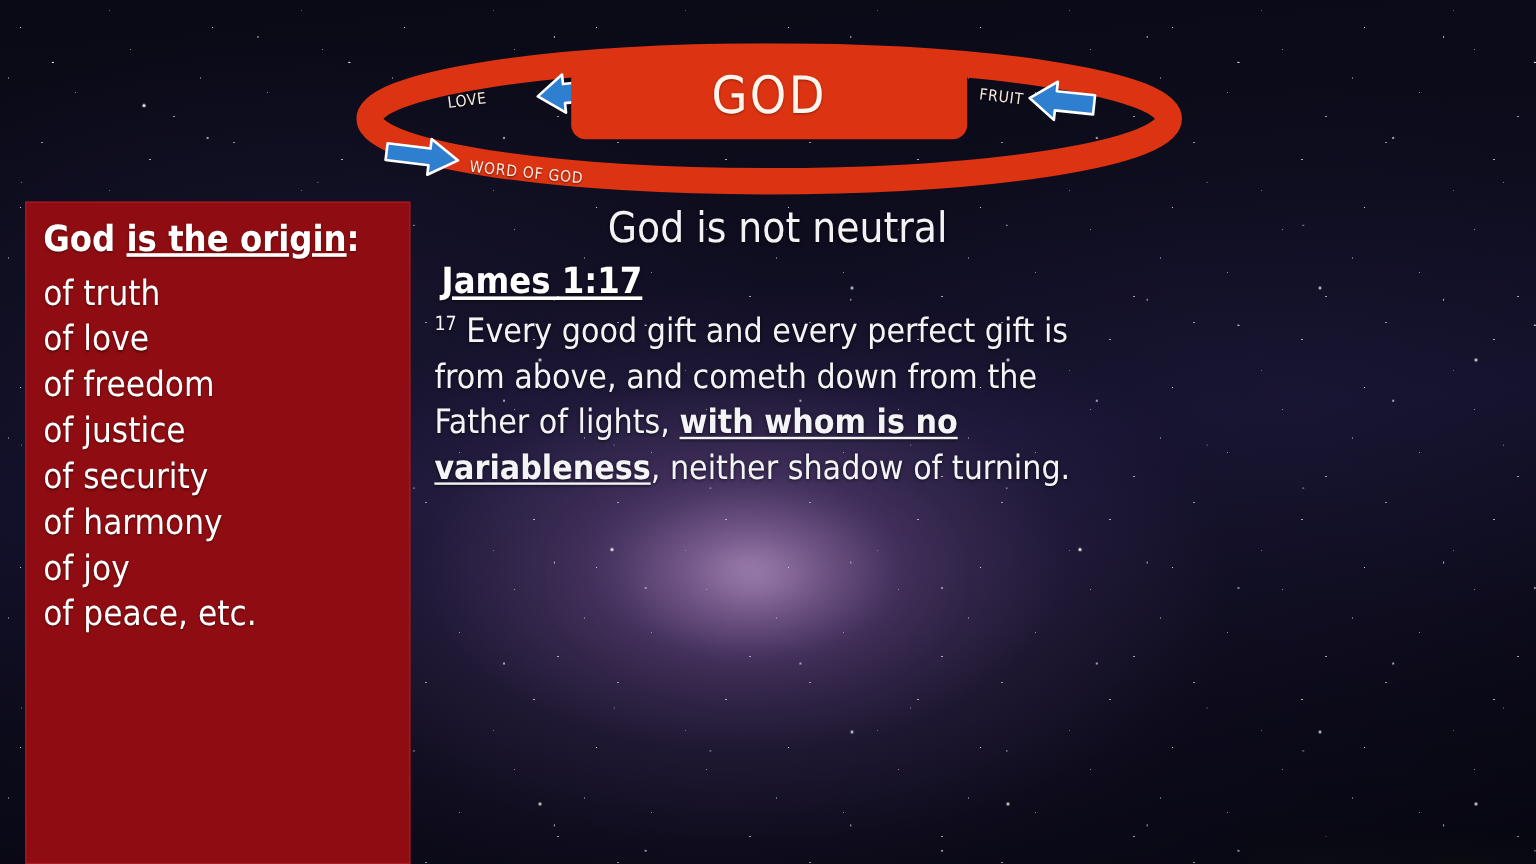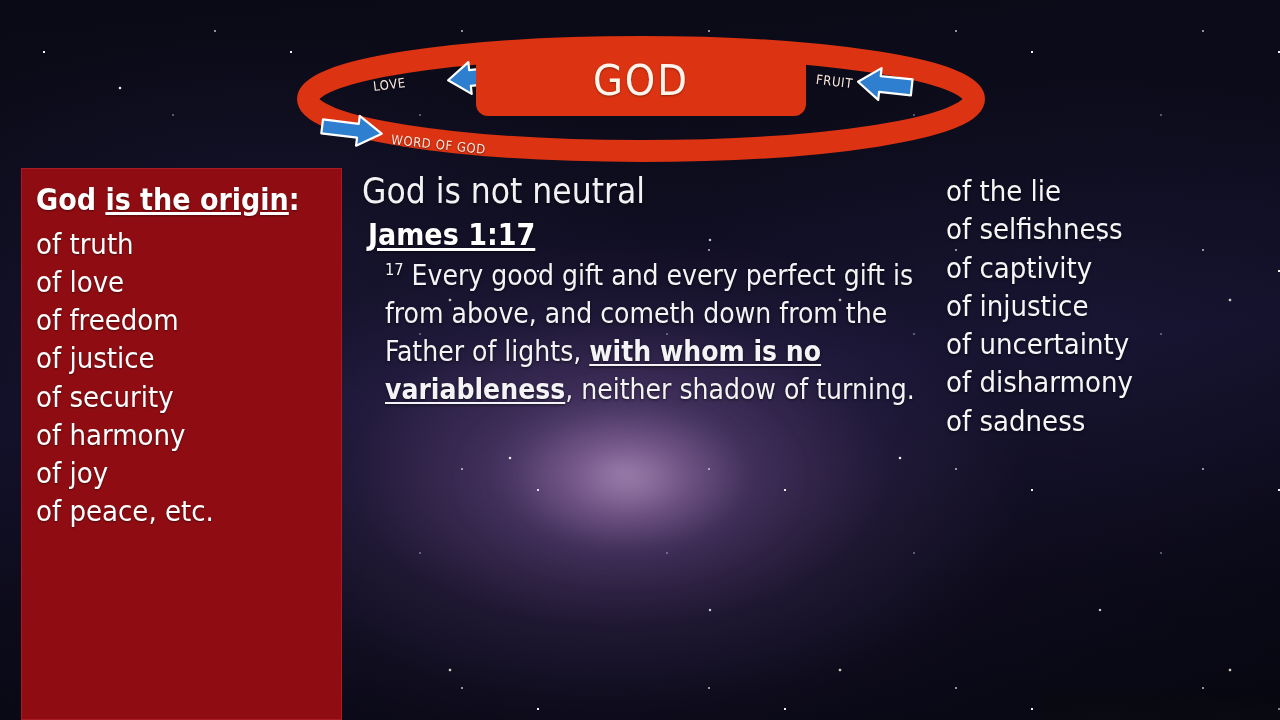--- a/index.html
+++ b/index.html
@@ -161,41 +161,41 @@
   
   .center-col {
     position: absolute;
     left: 362px; top: 172px;
     width: 572px;
   }
   .center-title {
     color: #f2f2f5;
     font-size: 35px;
     font-weight: 400;
-    text-align: left;
+    text-align: center;
     line-height: 1.12;
     margin: 0 0 6px 0;
     text-shadow: 0 1px 3px rgba(0,0,0,0.6);
   }
   .verse-ref {
     color: #ffffff;
     font-size: 30px;
     font-weight: 700;
     text-decoration: underline;
     text-underline-offset: 3px;
     line-height: 1.2;
     margin: 0 0 4px 6px;
     text-shadow: 0 1px 3px rgba(0,0,0,0.6);
   }
   .verse-body {
     color: #f4f4f7;
     font-size: 28px;
     font-weight: 400;
     line-height: 1.36;
-    margin: 0 0 0 23px;
+    margin: 0 0 0 0;
     text-shadow: 0 1px 3px rgba(0,0,0,0.65);
   }
   .verse-body sup {
     font-size: 0.58em;
     vertical-align: super;
     line-height: 0;
   }
   .verse-body .emph {
     font-weight: 700;
     text-decoration: underline;
@@ -287,24 +287,15 @@
 
   <div class="center-col">
     <h2 class="center-title">God is not neutral</h2>
     <div class="verse-ref">James 1:17</div>
     <p class="verse-body">
       <sup>17</sup><span> Every good gift and every perfect gift is from above, and cometh down from the Father of lights, </span><span class="emph">with whom is no variableness</span><span>, neither shadow of turning.</span>
     </p>
   </div>
 
   <div class="right-col">
-    <ul class="right-list">
-      <li>of the lie</li>
-      <li>of selfishness</li>
-      <li>of captivity</li>
-      <li>of injustice</li>
-      <li>of uncertainty</li>
-      <li>of disharmony</li>
-      <li>of sadness</li>
-    </ul>
   </div>
 
 </div>
 
 </body></html>

